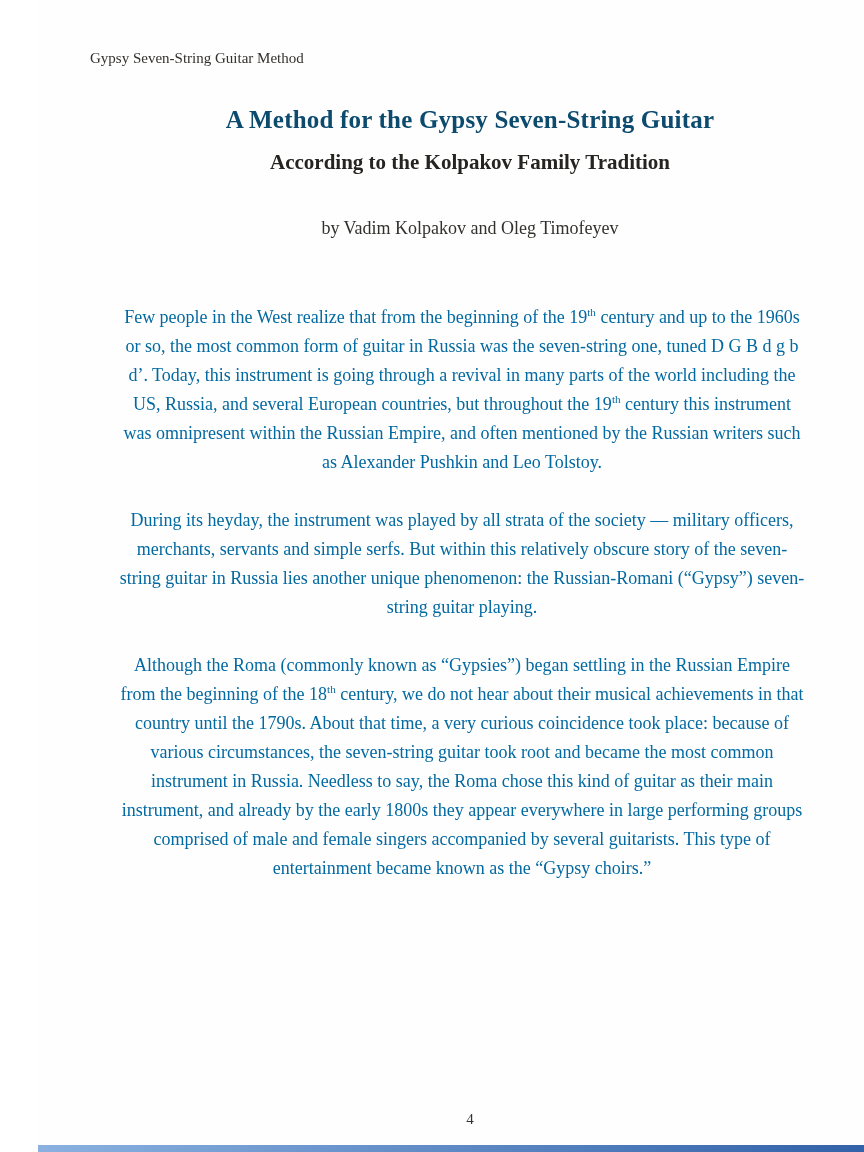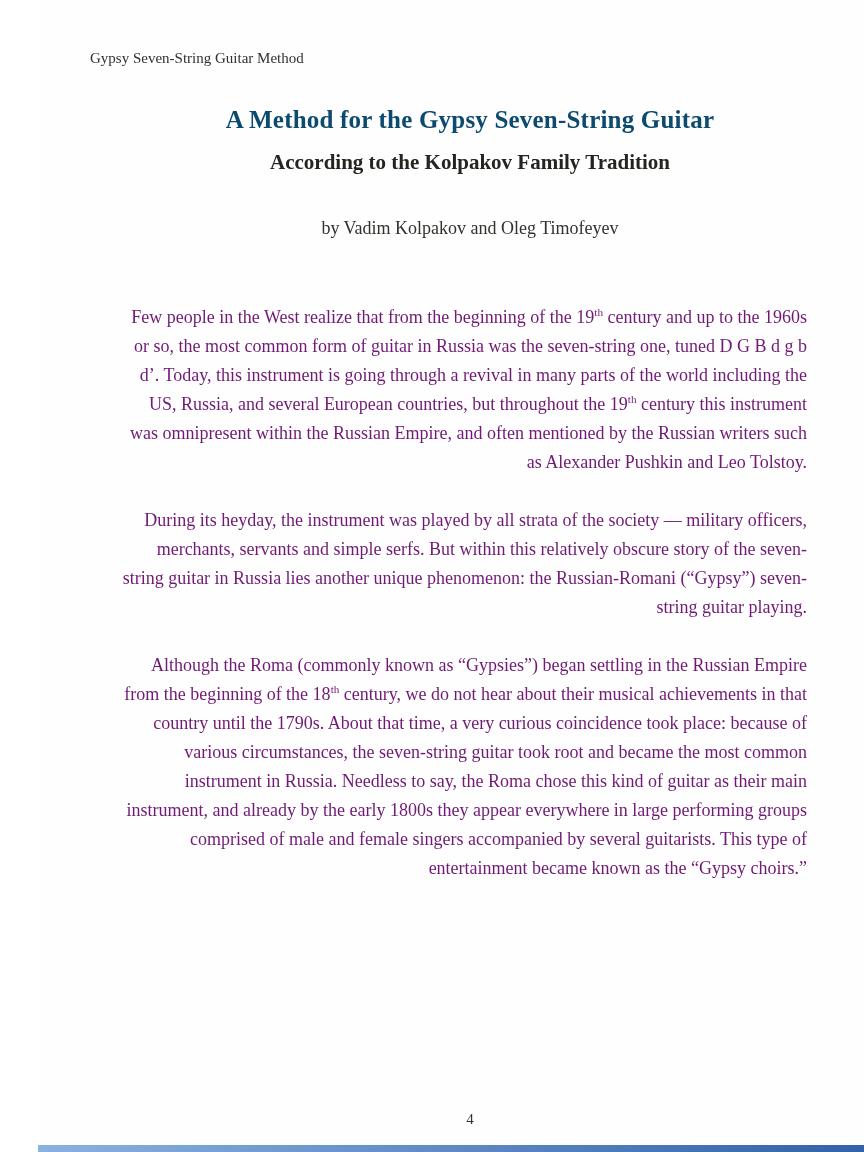--- a/index.html
+++ b/index.html
@@ -63,22 +63,22 @@
     margin: 0 0 32px 0;
     font-size: 17px;
     font-weight: bold;
     letter-spacing: 0.4px;
     color: #2b2925;
   }
   .body-paragraph {
     margin: 0 0 29px 0;
     font-size: 18px;
     line-height: 29px;
-    color: #701a75;
-    text-align: right;
+    color: #0369a1;
+    text-align: center;
   }
   .body-paragraph sup {
     font-size: 0.62em;
     line-height: 0;
     vertical-align: super;
   }
   .page-number {
     position: absolute;
     bottom: 24px;
     left: 0;

